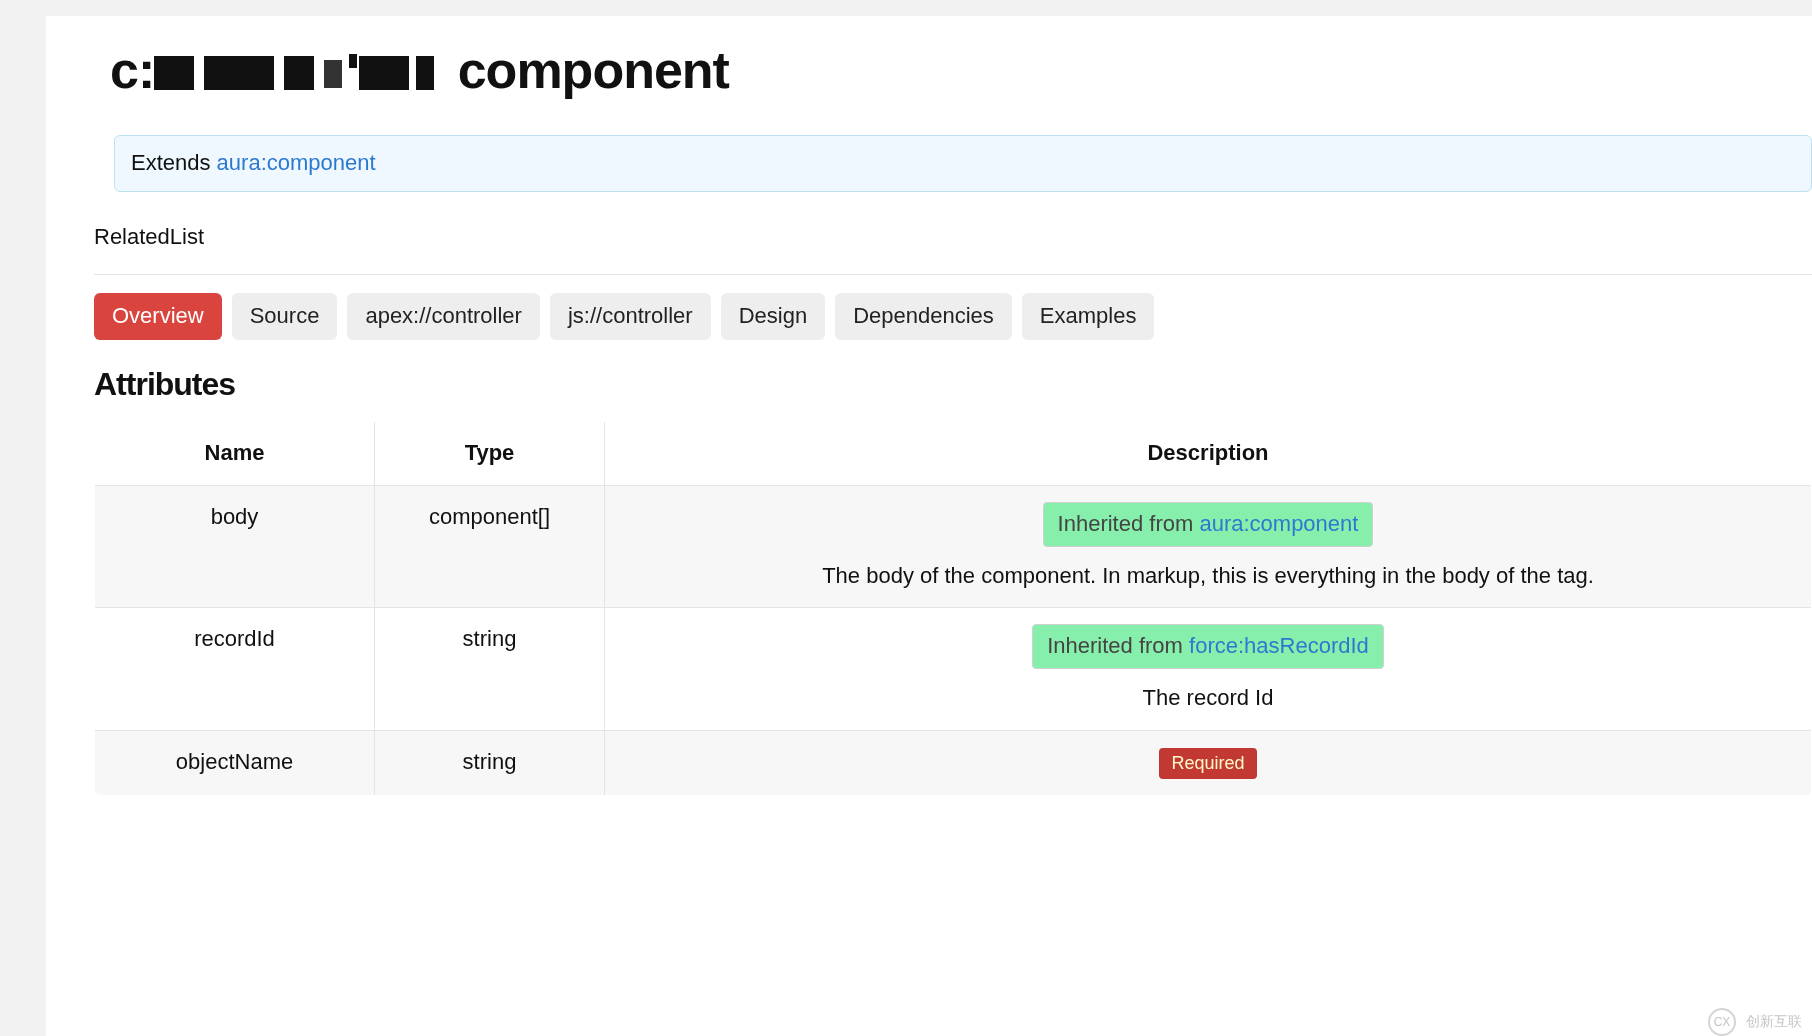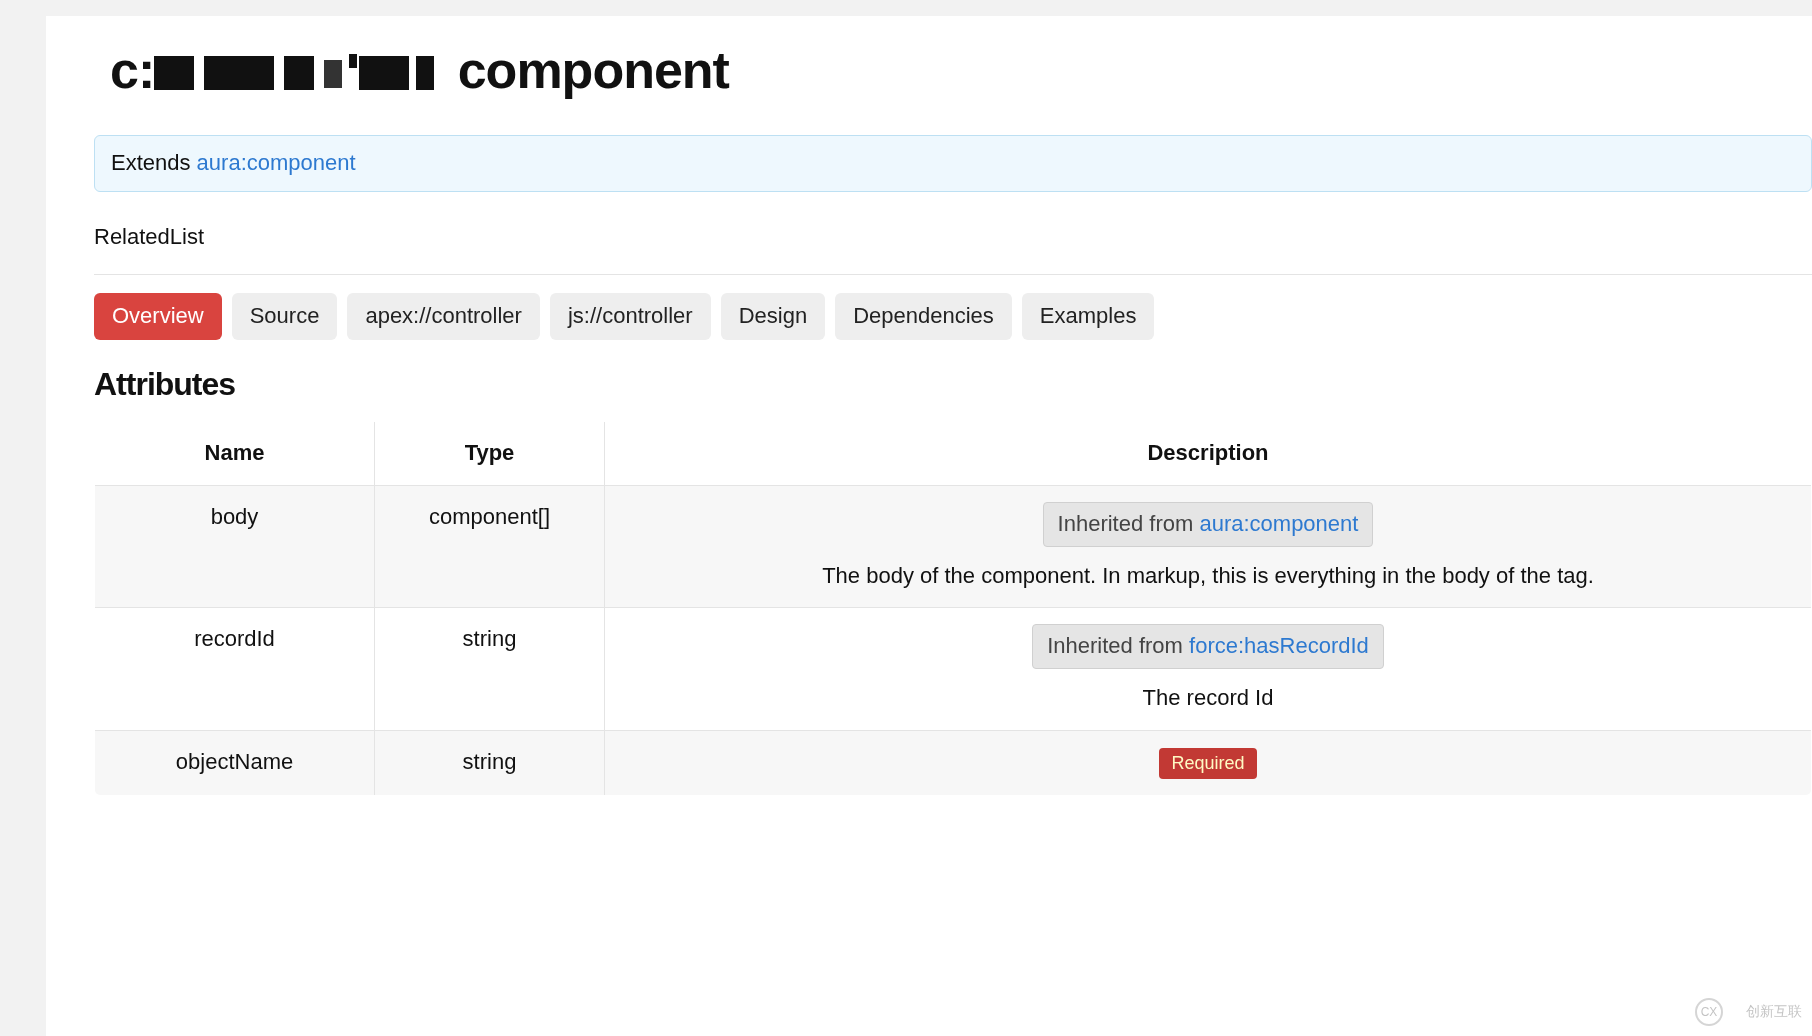--- a/index.html
+++ b/index.html
@@ -29,20 +29,21 @@
     vertical-align: -6px;
   }
   .obscured svg { display: block; }
   .callout {
     margin-top: 28px;
     border: 1px solid #bde0f3;
     border-radius: 6px;
     background: #eef8fe;
     padding: 12px 16px;
     font-size: 22px;
+    margin-left: 20px;
   }
   .callout a, .link {
     color: #2d79d0;
     text-decoration: none;
   }
   .desc-text {
     margin-top: 30px;
     font-size: 22px;
   }
   hr.sep {
@@ -93,45 +94,45 @@
     background: #fff;
   }
   table.attrs tbody tr:nth-child(odd) td {
     background: #f7f7f7;
   }
   .col-name { width: 280px; }
   .col-type { width: 230px; }
   .inherited-box {
     display: inline-block;
     border: 1px solid #d0d0d0;
-    background: #e5e5e5;
+    background: #86efac;
     border-radius: 4px;
     padding: 6px 14px;
     margin-bottom: 14px;
     font-size: 22px;
     color: #444;
   }
   .badge-required {
     display: inline-block;
     background: #c23934;
     color: #fef9c3;
     border-radius: 4px;
     padding: 3px 12px;
     font-size: 18px;
   }
   .watermark {
     position: fixed;
     right: 10px;
-    bottom: 10px;
+    bottom: 0;
     opacity: 0.35;
     font-size: 14px;
     color: #555;
     display: flex;
     align-items: center;
-    gap: 23px;
+    gap: 10px;
     pointer-events: none;
   }
   .watermark .wm-circle {
     width: 28px; height: 28px; border: 2px solid #888; border-radius: 50%;
     display: flex; align-items: center; justify-content: center; font-size: 12px;
   }
 </style>
 </head>
 <body>
 

